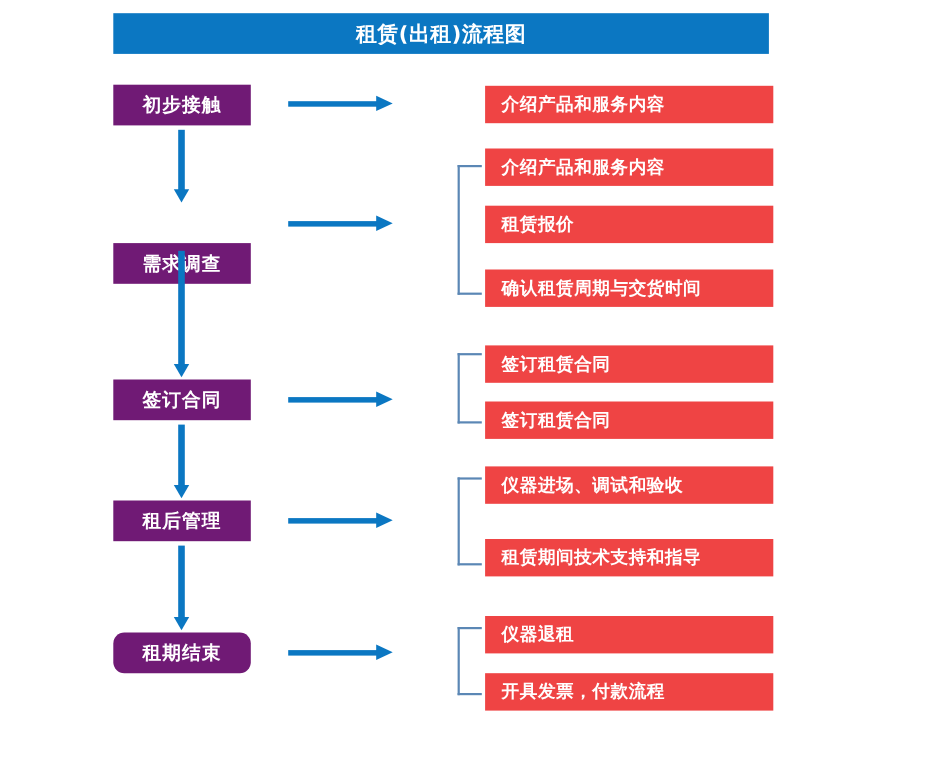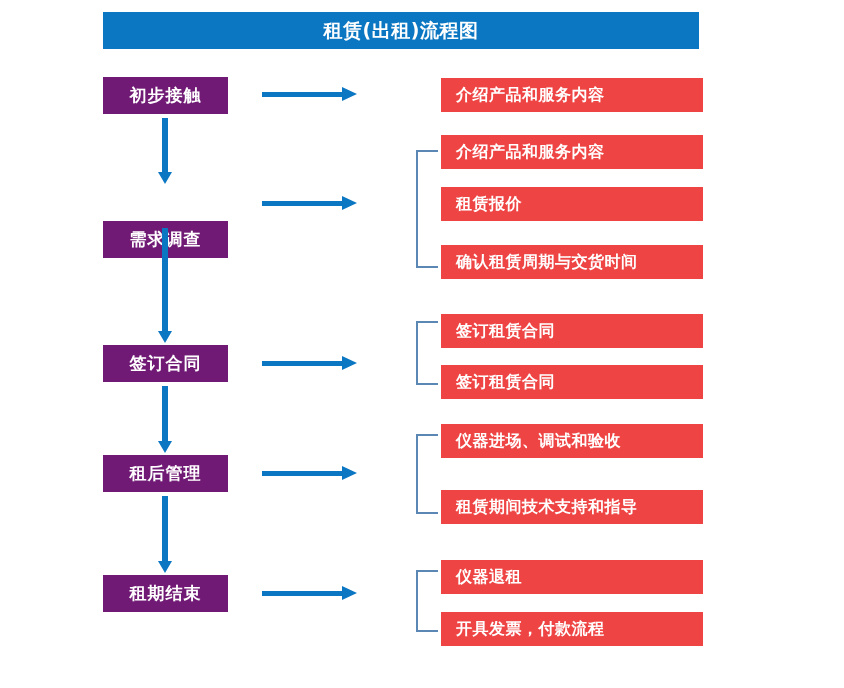--- a/index.html
+++ b/index.html
@@ -134,21 +134,21 @@
 
 <div id="canvas">
 
   <div class="title-bar">租赁(出租)流程图</div>
 
   <div id="stages-layer">
       <div class="stage-box" style="top: 77px;">初步接触</div>
       <div class="stage-box" style="top: 186px; margin-top: 35px;">需求调查</div>
       <div class="stage-box" style="top: 345px; font-family: Liberation Serif, serif;">签订合同</div>
       <div class="stage-box" style="top: 455px;">租后管理</div>
-      <div class="stage-box" style="top: 575px;">租期结束</div>
+      <div class="stage-box" style="top: 575px; border-radius: 10px;">租期结束</div>
     </div>
   <div id="details-layer">
       <div class="detail-box" style="top: 78px;">介绍产品和服务内容</div>
       <div class="detail-box" style="top: 135px;">介绍产品和服务内容</div>
       <div class="detail-box" style="top: 187px;">租赁报价</div>
       <div class="detail-box" style="top: 245px;">确认租赁周期与交货时间</div>
       <div class="detail-box" style="top: 314px;">签订租赁合同</div>
       <div class="detail-box" style="top: 365px;">签订租赁合同</div>
       <div class="detail-box" style="top: 424px;">仪器进场、调试和验收</div>
       <div class="detail-box" style="top: 490px;">租赁期间技术支持和指导</div>

